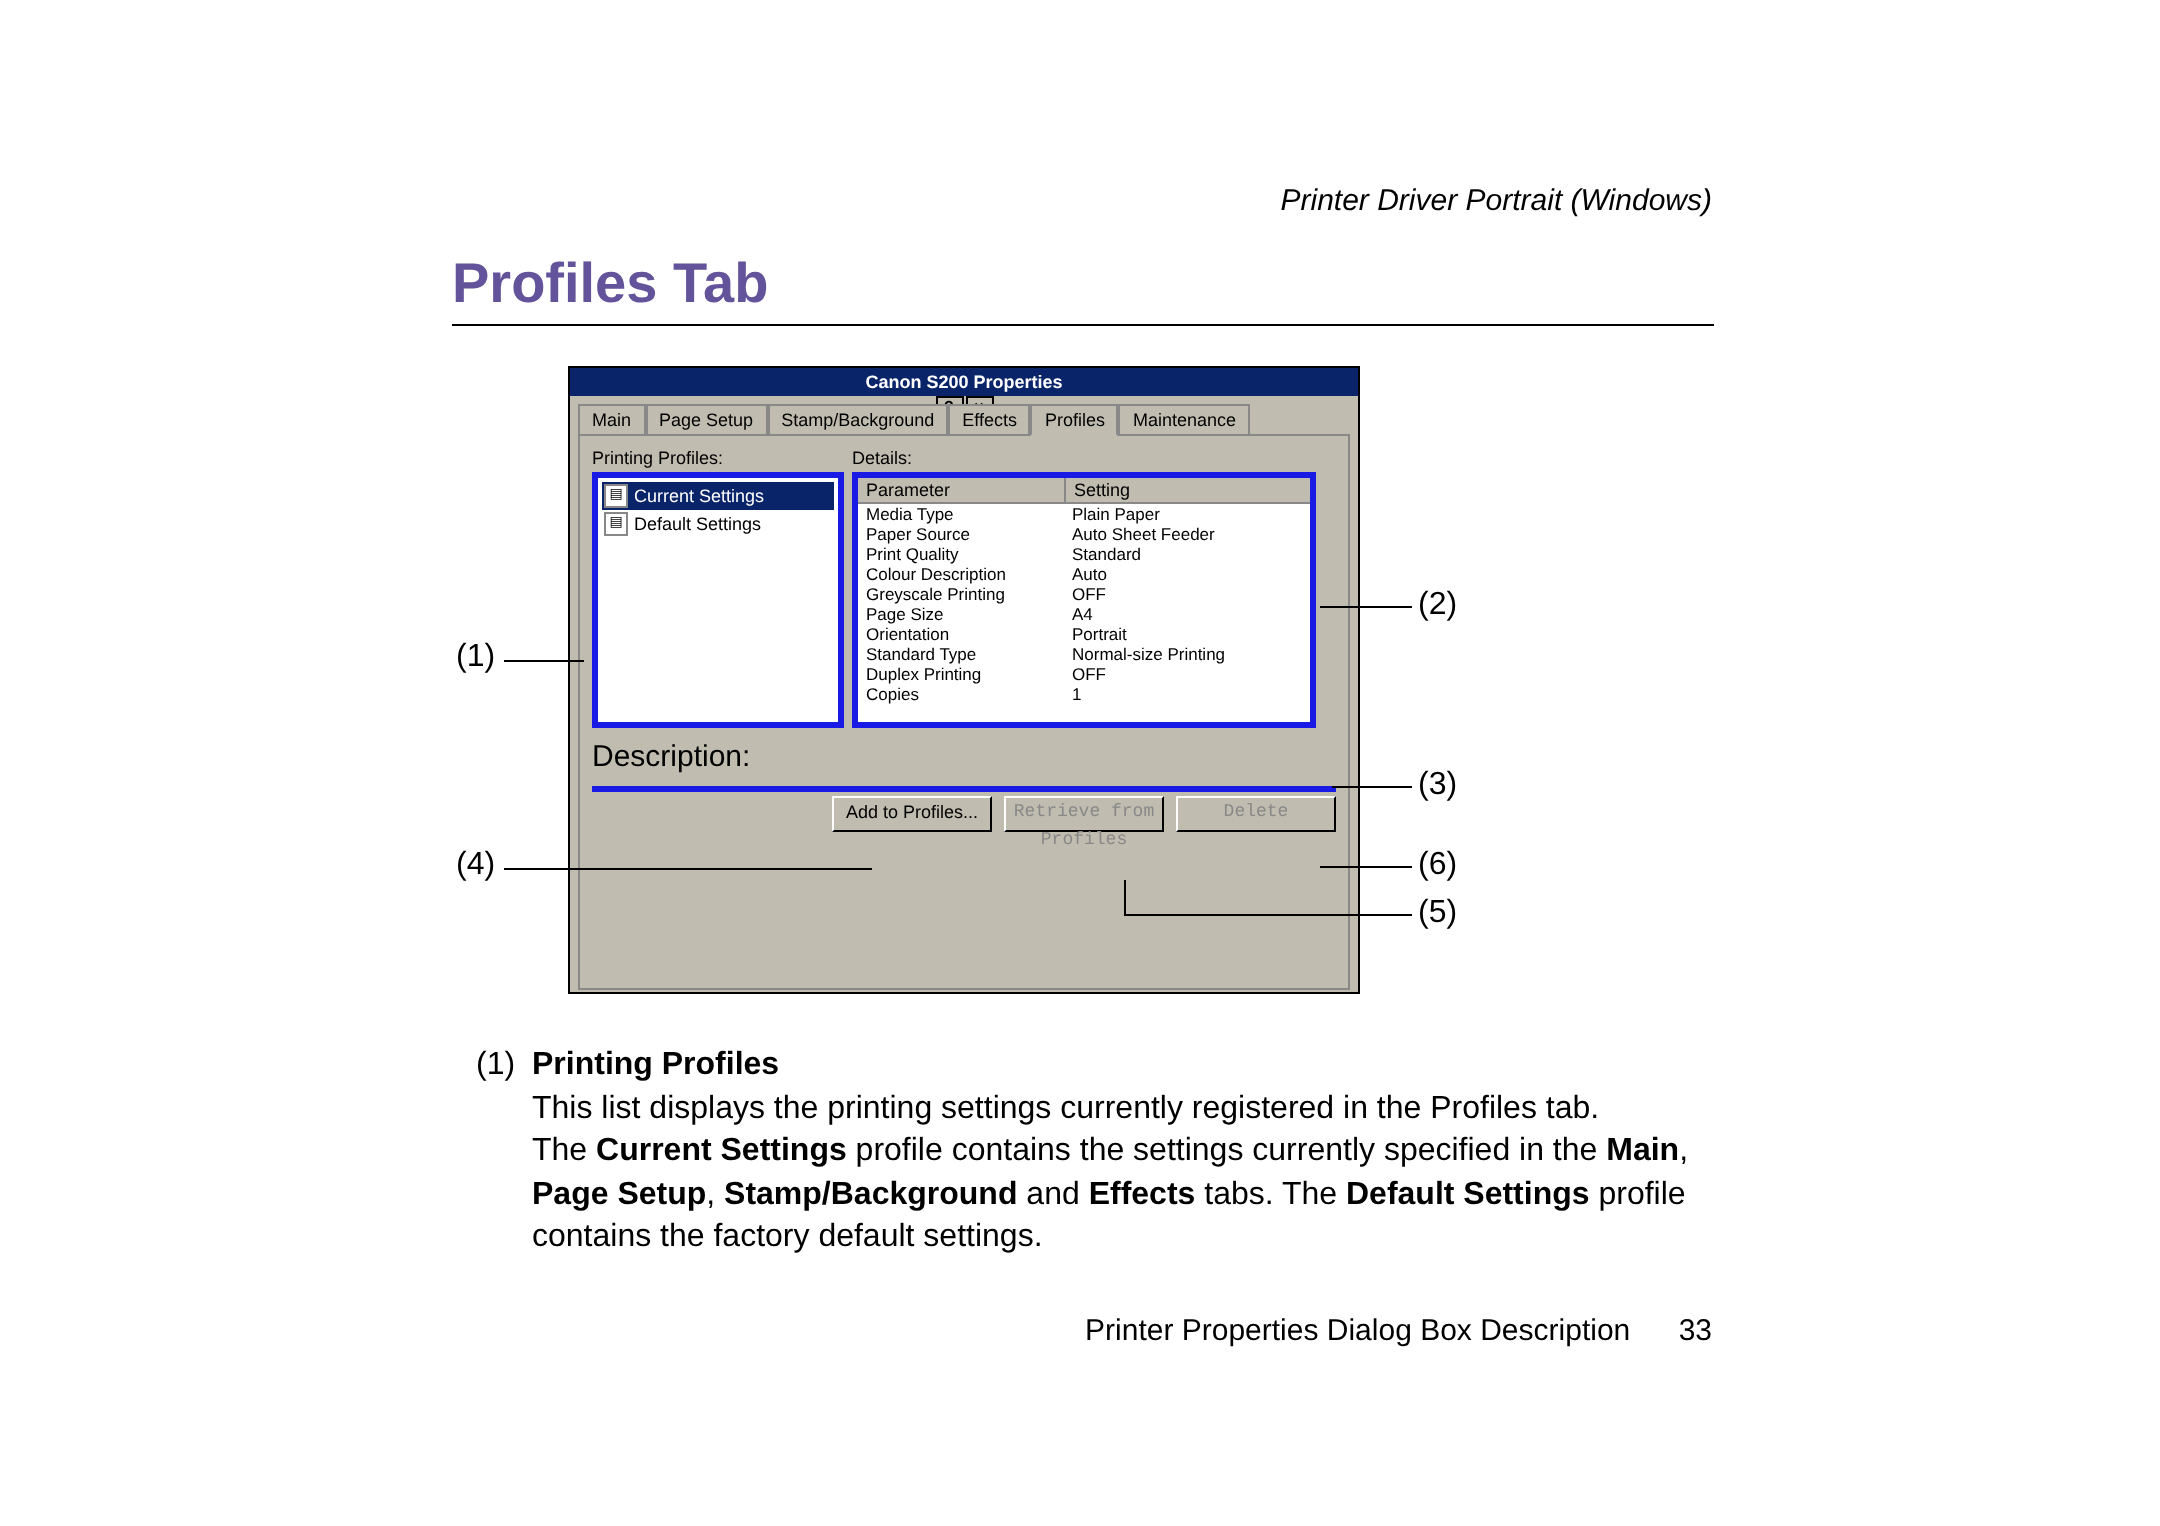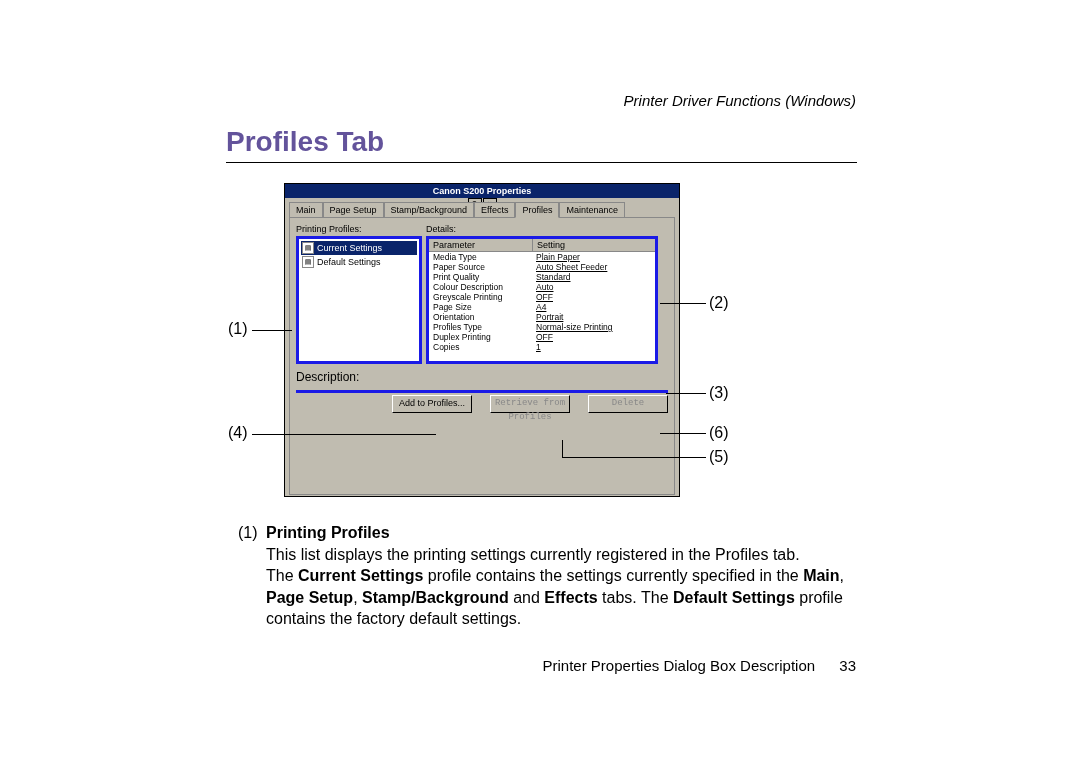--- a/index.html
+++ b/index.html
@@ -170,51 +170,51 @@
     padding: 1px 4px;
     border-right: 1px solid #888;
   }
   .dt-header > div:first-child { width: 95px; }
   .dt-header > div:last-child { flex: 1; border-right: none; }
   .dt-row {
     display: flex;
     font-size: 8.5px;
   }
   .dt-row > div:first-child { width: 95px; padding: 0 4px; }
-  .dt-row > div:last-child { flex: 1; padding: 0 4px; text-decoration: underline; }
+  .dt-row > div:last-child { flex: 1; padding: 0 4px; }
 
   .desc-box {
     margin-top: 6px;
     width: 368px;
     height: 30px;
     background: #fff;
     border: 3px solid #1a1ae6;
     font-size: 8.5px;
     padding: 2px 4px;
     box-sizing: border-box;
   }
   .desc-header {
-    font-size: 12px;
+    font-size: 15px;
     margin-top: 6px;
   }
 
   .profile-buttons {
     margin-top: 6px;
     display: flex;
     justify-content: flex-end;
     gap: 6px;
     border-top: 3px solid #1a1ae6;
     padding-top: 0;
     position: relative;
   }
   .profile-buttons .pbtn-wrap {
     border-top: none;
     padding-top: 2px;
     display: flex;
-    gap: 18px;
+    gap: 6px;
   }
   .win-btn {
     width: 78px;
     height: 16px;
     font-size: 9px;
     background: #c0bcb0;
     border: 1px solid #000;
     border-top-color: #fff;
     border-left-color: #fff;
     text-align: center;
@@ -276,21 +276,21 @@
     top: 657px;
     font-size: 15px;
     color: #000;
   }
   .footer .pgnum { margin-left: 20px; }
 </style>
 </head>
 <body>
 <div class="page">
 
-<div class="header-right">Printer Driver Functions (Windows)</div>
+<div class="header-right">Printer Driver Portrait (Windows)</div>
 
 <div class="section-title">Profiles Tab</div>
 <div class="hr-line"></div>
 
 <div class="dialog">
   <div class="title-bar">
     <span>Canon S200 Properties</span>
     <div class="tb-buttons">
       <div class="tb-btn">?</div>
       <div class="tb-btn">×</div>
@@ -350,21 +350,21 @@
               </div>
           <div class="dt-row">
                 <div>Page Size</div>
                 <div>A4</div>
               </div>
           <div class="dt-row">
                 <div>Orientation</div>
                 <div>Portrait</div>
               </div>
           <div class="dt-row">
-                <div>Profiles Type</div>
+                <div>Standard Type</div>
                 <div>Normal-size Printing</div>
               </div>
           <div class="dt-row">
                 <div>Duplex Printing</div>
                 <div>OFF</div>
               </div>
           <div class="dt-row">
                 <div>Copies</div>
                 <div>1</div>
               </div>

